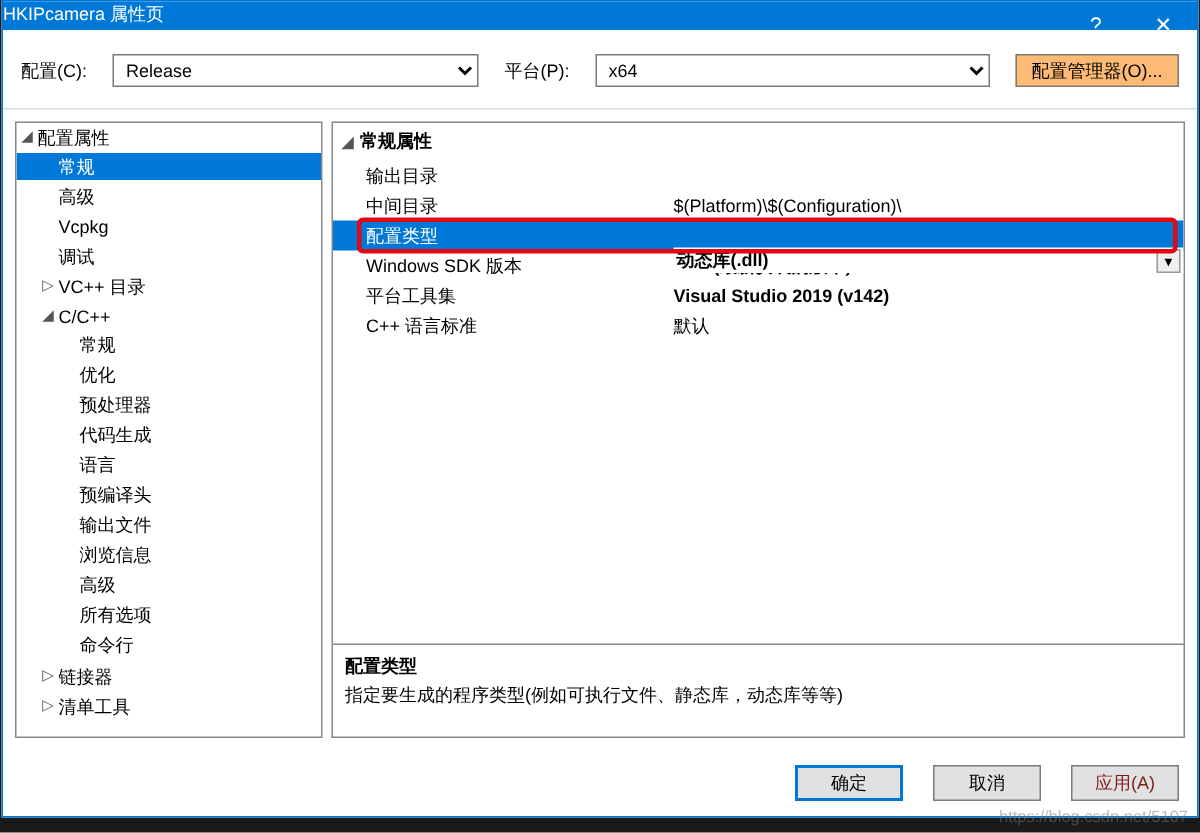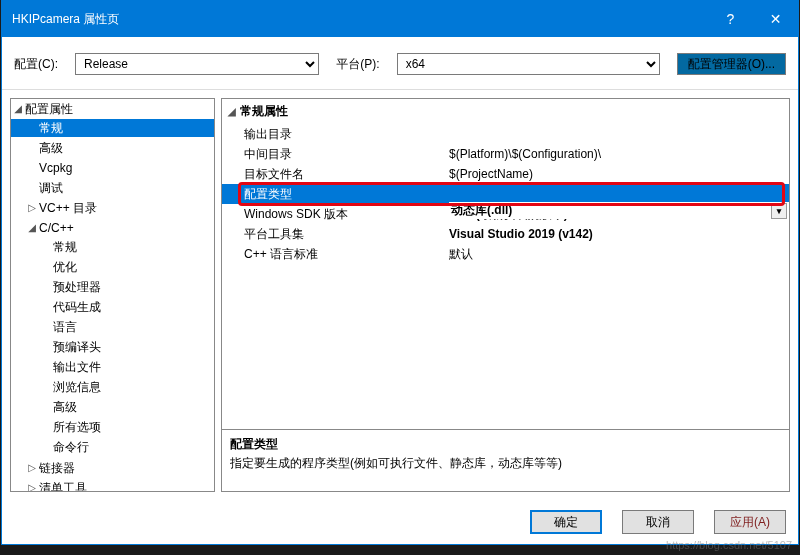--- a/index.html
+++ b/index.html
@@ -1,18 +1,18 @@
 <!DOCTYPE html>
 <html><head>
 <meta charset="utf-8">
 <style>
 * { box-sizing: border-box; margin: 0; padding: 0; font-family: "Microsoft YaHei", "Segoe UI", sans-serif; font-size: 12px; }
 body { background: #1a1a1a; width: 800px; height: 555px; overflow: hidden; }
 .dialog { background: #fff; border: 1px solid #0078d7; width: 798px; height: 545px; margin: 0 1px; display: flex; flex-direction: column; }
-.titlebar { background: #0078d7; color: #fff; height: 36px; display: flex; align-items: center; padding-left: 10px; }
+.titlebar { background: #0078d7; color: #fff; height: 19px; display: flex; align-items: flex-start; }
 .titlebar-text { flex: 1; font-size: 12px; }
 .titlebar-btn { width: 45px; height: 30px; display: flex; align-items: center; justify-content: center; color: #fff; font-size: 14px; }
 .toprow { display: flex; align-items: center; gap: 17px; padding: 16px 12px 14px 12px; border-bottom: 1px solid #ddd; }
 .toprow label { white-space: nowrap; }
 select { height: 22px; border: 1px solid #7a7a7a; background: #fff; padding: 0 4px; }
 .main { flex: 1; display: flex; min-height: 0; }
 .tree { width: 205px; border: 1px solid #888; margin: 8px 0 8px 8px; overflow: auto; background: #fff; }
 .tree ul { list-style: none; }
 .tree li { line-height: 18px; padding: 1px 0; white-space: nowrap; }
 .tree .arrow { display: inline-block; width: 14px; text-align: center; color: #555; font-size: 10px; }
@@ -32,21 +32,21 @@
 .row.sel .v .dd { position: absolute; right: 2px; top: 1px; width: 16px; height: 16px; border: 1px solid #999; display: flex; align-items: center; justify-content: center; font-size: 9px; background: #efefef; }
 .highlight-box { position: relative; }
 .highlight-box::after { content:""; position:absolute; left:16px; right:4px; top:-2px; bottom:-2px; border:3px solid #e30613; border-radius:4px; pointer-events:none; }
 .bold { font-weight: bold; }
 .desc { border: 1px solid #888; border-top: none; padding: 6px 8px; height: 62px; }
 .desc .t { font-weight: bold; margin-bottom: 2px; }
 .buttons { display: flex; justify-content: flex-end; gap: 20px; padding: 10px 12px; }
 .btn { min-width: 72px; height: 24px; border: 1px solid #7a7a7a; background: #e1e1e1; display: flex; align-items: center; justify-content: center; }
 .btn.def { border: 2px solid #0078d7; }
 .btn.dis { color: #7f1d1d; }
-.mgrbtn { height: 22px; padding: 0 10px; border: 1px solid #7a7a7a; background: #0369a1; }
+.mgrbtn { height: 22px; padding: 0 10px; border: 1px solid #7a7a7a; background: #fdba74; }
 .watermark { position: fixed; right: 8px; bottom: 4px; color: rgba(120,120,120,0.5); font-size: 11px; pointer-events: none; }
 </style>
 </head>
 <body>
 
 <div class="dialog">
 
   <div class="titlebar">
     <span class="titlebar-text">HKIPcamera 属性页</span>
     <div class="titlebar-btn">?</div>
@@ -203,24 +203,20 @@
           <span class="tri">◢</span>
           <span>常规属性</span>
         </div>
       <div class="row">
             <div class="k">输出目录</div>
           </div>
           <div class="row">
             <div class="k">中间目录</div>
             <div class="v">$(Platform)\$(Configuration)\</div>
           </div>
-          <div class="row">
-            <div class="k">目标文件名</div>
-            <div class="v">$(ProjectName)</div>
-          </div>
           <div class="highlight-box">
             <div class="row sel">
               <div class="k">配置类型</div>
               <div class="v bold">动态库(.dll)<span class="dd">▾</span></div>
             </div>
           </div>
           <div class="row">
             <div class="k">Windows SDK 版本</div>
             <div class="v bold">10.0 (最新安装的版本)</div>
           </div>

